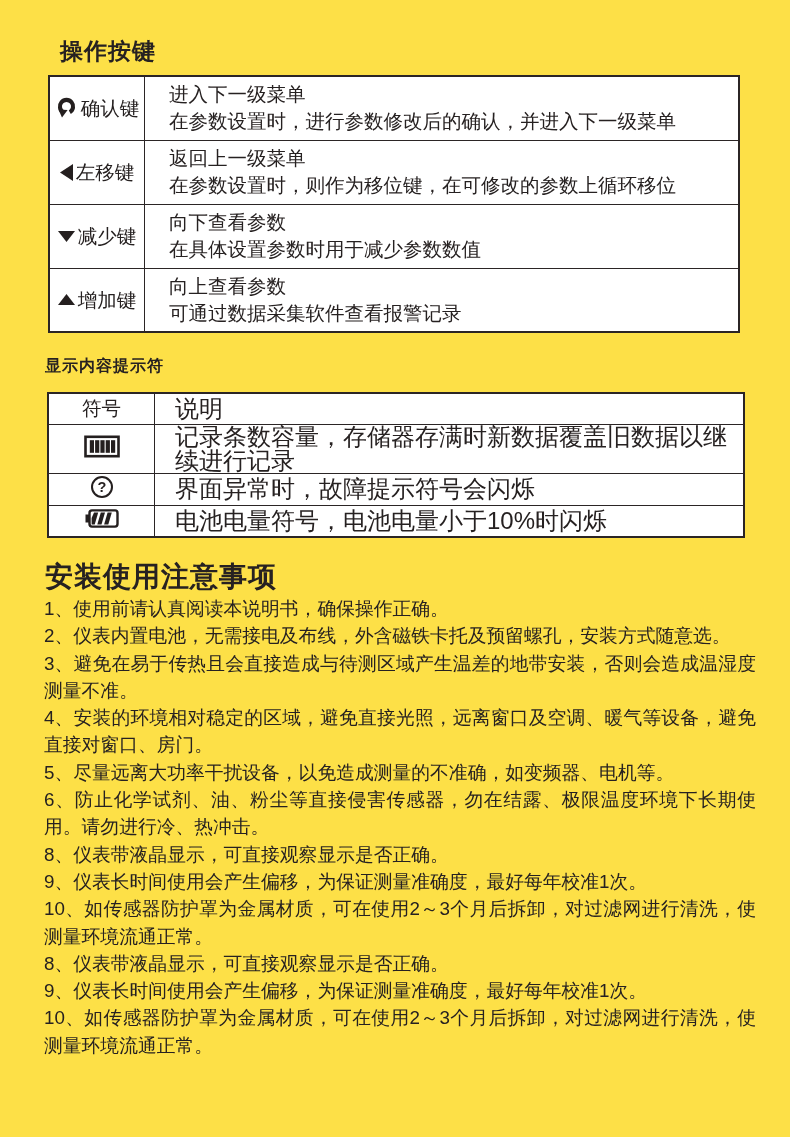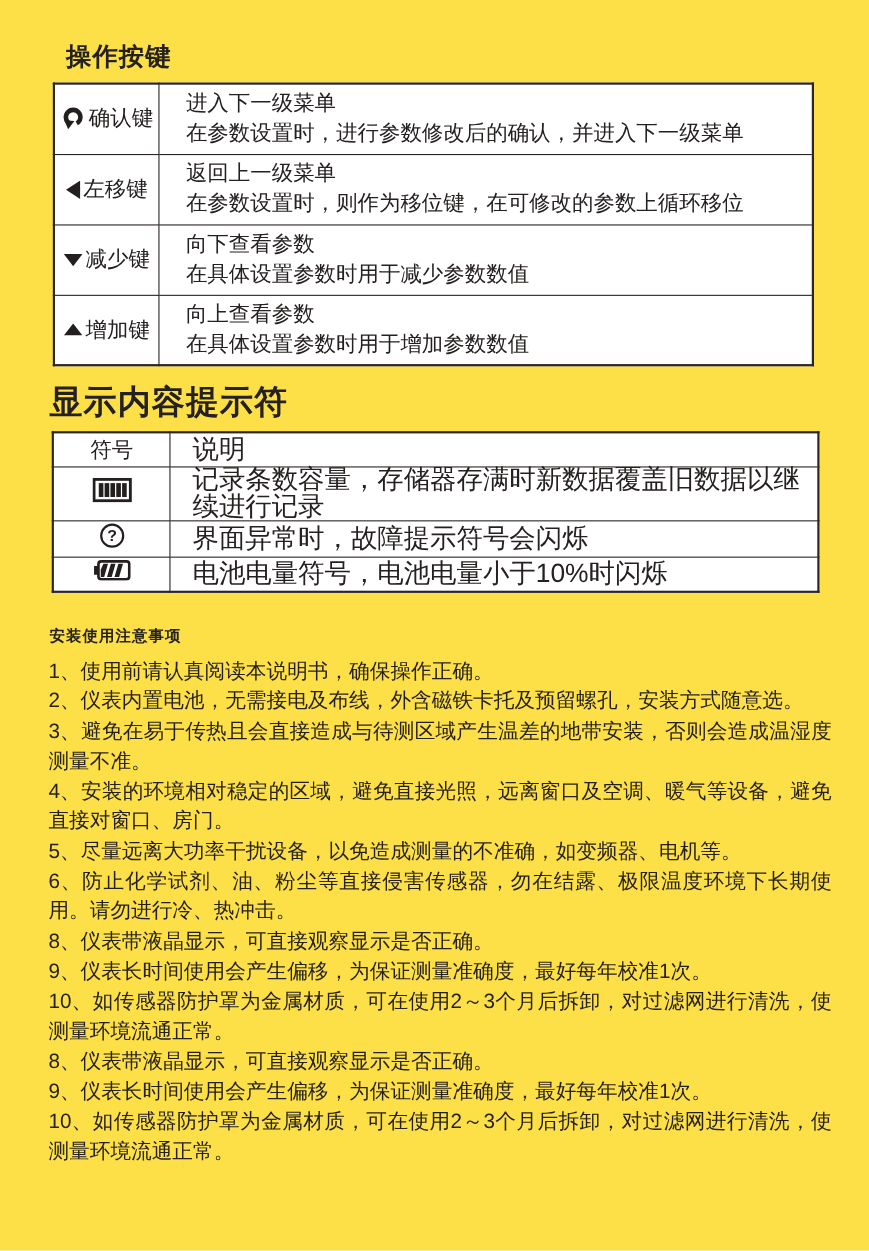--- a/index.html
+++ b/index.html
@@ -6,22 +6,22 @@
   body{
     width:790px;height:1137px;
     font-family:"Liberation Sans",sans-serif;
     color:#262121;
     -webkit-font-smoothing:antialiased;
   }
   .page{position:relative;width:790px;height:1137px;background:#fde047;overflow:hidden;}
 
   .sec-title{font-weight:700;color:#262121;letter-spacing:1px;}
   .title-1{margin:36px 0 0 60px;font-size:23px;line-height:30px;}
-  .title-2{margin:18px 0 0 45px;font-size:30px;line-height:30px;}
-  .title-3{margin:26px 0 0 45px;font-size:14px;line-height:26px;}
+  .title-2{margin:18px 0 0 45px;font-size:16px;line-height:30px;}
+  .title-3{margin:26px 0 0 45px;font-size:28px;line-height:26px;}
 
   table{border-collapse:collapse;background:#ffffff;}
   .keys-table{margin:9px 0 0 48px;width:692px;border:2.6px solid #2b2525;}
   .keys-table td{border:1.7px solid #2b2525;}
   .keys-table tr{height:64px;}
   .key-cell{width:92px;text-align:center;vertical-align:middle;}
   .key-stack{display:flex;align-items:center;justify-content:center;gap:3px;}
   .key-label{font-size:19.5px;line-height:22px;color:#262121;}
   .desc-cell{padding:0 26px 0 24px;vertical-align:middle;font-size:19.5px;line-height:27px;color:#262121;}
 
@@ -107,21 +107,21 @@
             <span class="icon">
               <svg width="17" height="11" viewBox="0 0 17 11">
                 <polygon points="8.5,0 17,11 0,11" fill="#241f1f"></polygon>
               </svg>
             </span>
             <span class="key-label">增加键</span>
           </div>
         </td>
         <td class="desc-cell">
           <div>向上查看参数</div>
-          <div>在具体设置参数时用于增加参数数值</div>
+          <div>可通过数据采集软件查看报警记录</div>
         </td>
       </tr>
     </tbody>
   </table>
 
   <div class="sec-title title-2">显示内容提示符</div>
 
   <table class="ind-table">
     <tbody>
       <tr class="head-row">

